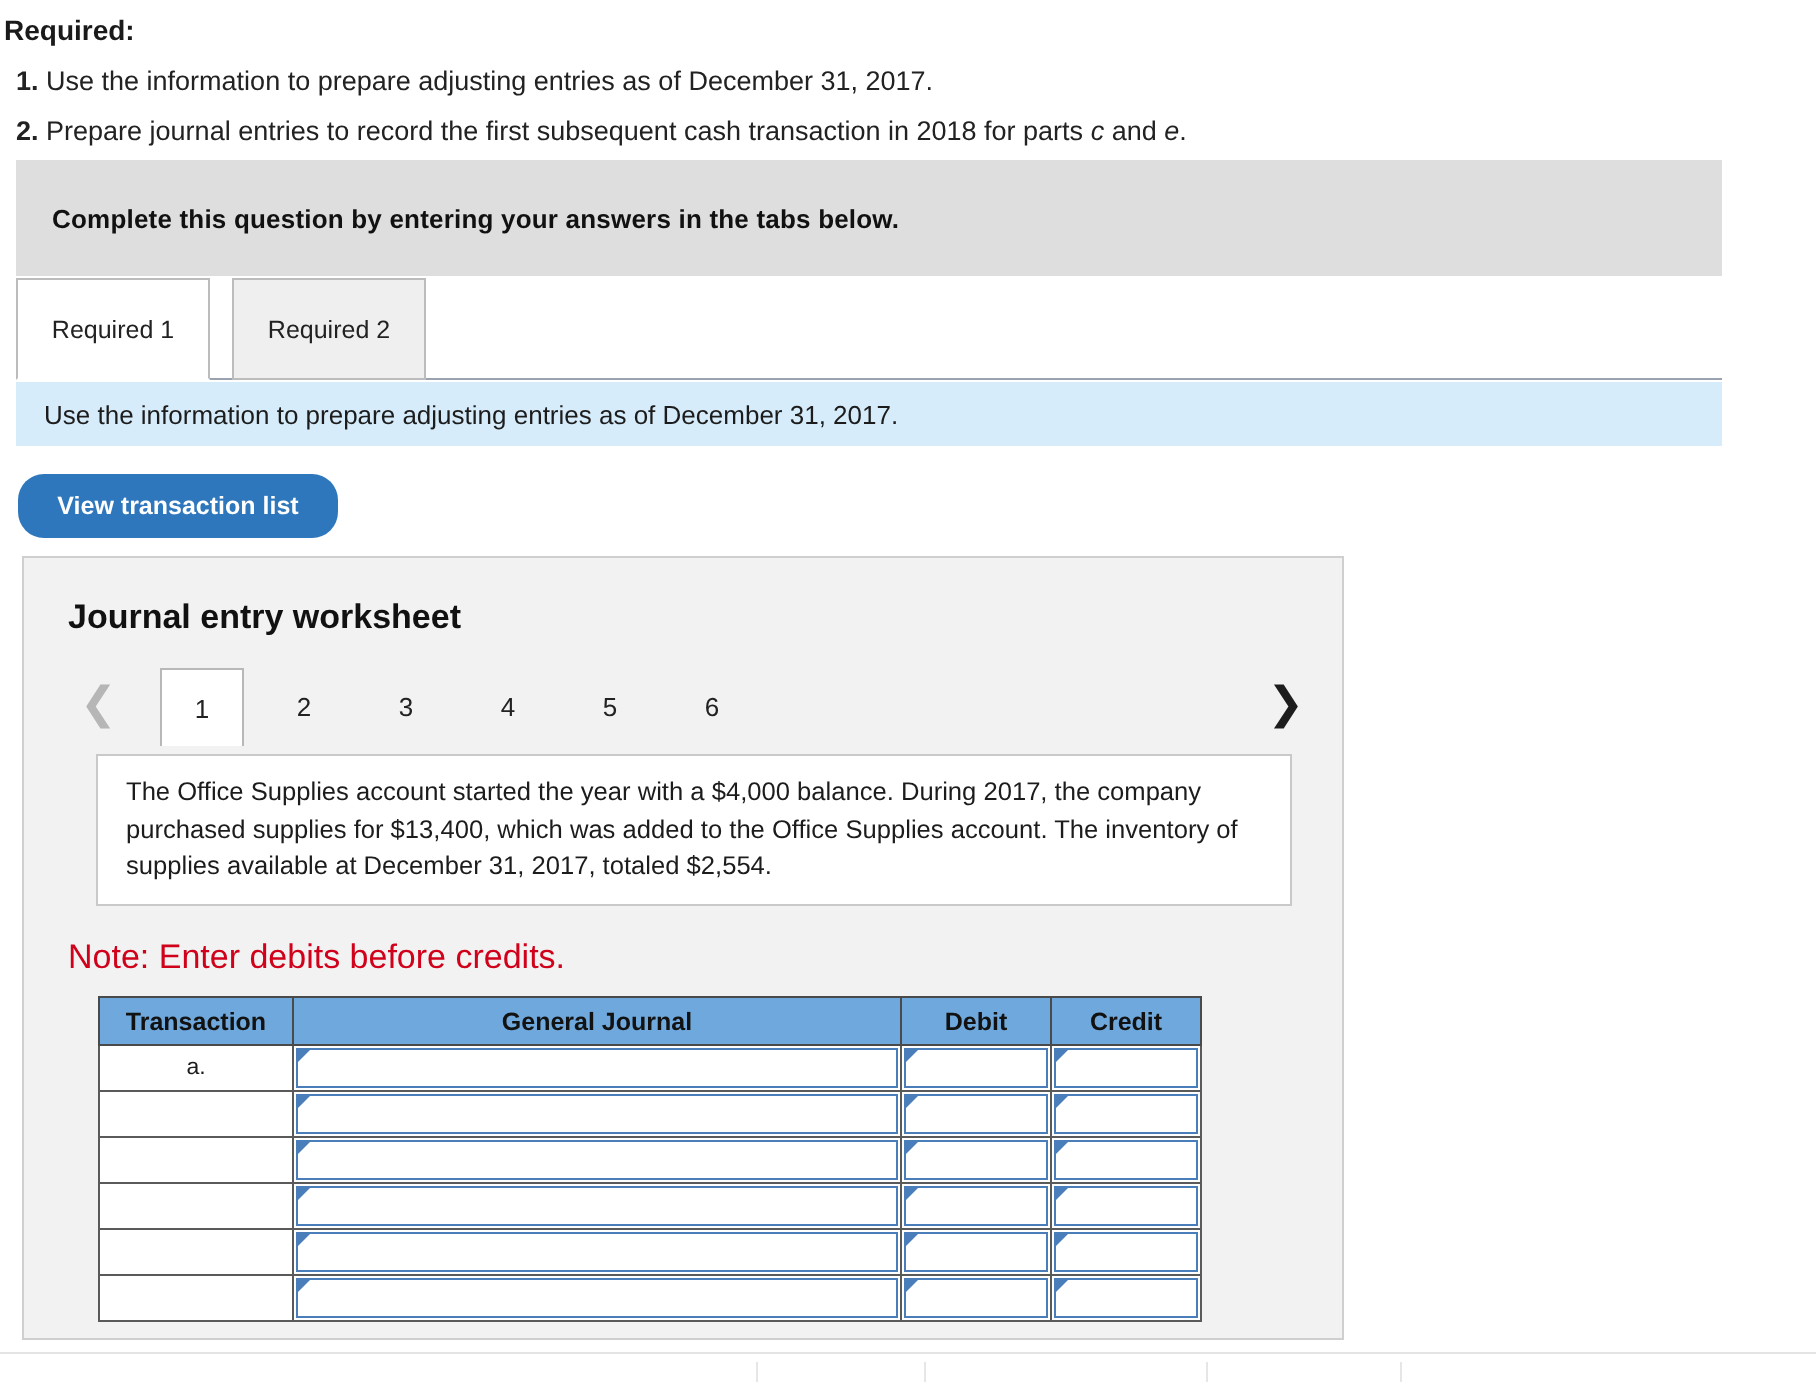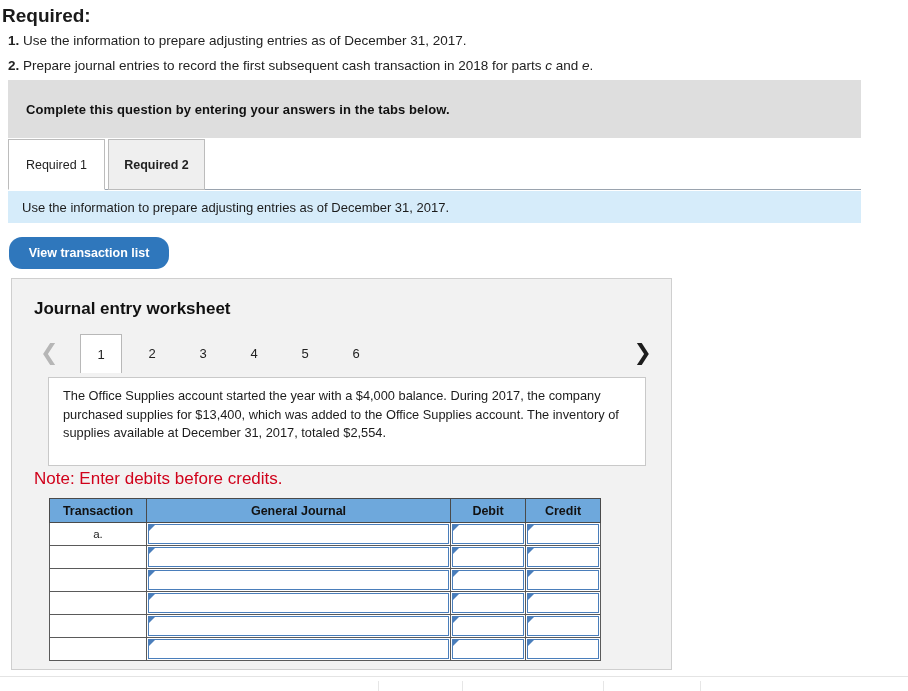--- a/index.html
+++ b/index.html
@@ -12,21 +12,21 @@
     overflow: hidden;
   }
   .page { position: relative; width: 908px; height: 691px; }
 
   
   .required-block {
     position: absolute; left: 0; top: 0; width: 880px;
     padding: 6px 0 0 2px;
   }
   .req-title {
-    font-size: 19px; font-weight: bold; color: #1a1a1a;
+    font-size: 14px; font-weight: bold; color: #1a1a1a;
     line-height: 19px; margin: 0 0 1px 0;
   }
   .req-line {
     font-size: 13.5px; line-height: 19px; color: #222; margin: 6px;
   }
   .req-line b { font-weight: bold; }
   .req-line i { font-style: italic; }
 
   
   .gray-banner {
@@ -49,21 +49,21 @@
     position: absolute; top: 0; height: 51px;
     border: 1px solid #bcbcbc;
     display: flex; align-items: center; justify-content: center;
     font-size: 12.5px; color: #222;
     padding: 0 14px;
     cursor: pointer;
   }
   .tab.active { background: #ffffff; border-bottom: 1px solid #ffffff; z-index: 3; }
   .tab.inactive { background: #efefef; z-index: 2; }
   .tab-1 { left: 0px; width: 97px; }
-  .tab-2 { left: 100px; width: 97px; font-weight: bold; }
+  .tab-2 { left: 108px; width: 97px; }
   .tabstrip-rule {
     position: absolute; left: 0; top: 50px; width: 853px;
     border-bottom: 1px solid #9aa3ae;
   }
 
   
   .blue-banner {
     position: absolute; left: 8px; top: 191px;
     width: 853px; height: 32px;
     background: #d6ecfa;
@@ -118,21 +118,21 @@
     background: #ffffff;
     border: 1px solid #b8b8b8;
     border-bottom: none;
     height: 39px;
     z-index: 4;
   }
 
   
   .desc-box {
     position: absolute; left: 36px; top: 98px;
-    width: 598px; height: 89px;
+    width: 598px; height: 76px;
     background: #ffffff;
     border: 1px solid #c9c9c9;
     padding: 9px 12px 0 14px;
   }
   .desc-text {
     font-size: 12.8px; line-height: 18.6px; color: #1c1c1c;
   }
 
   .note {
     position: absolute; left: 22px; top: 190px;

